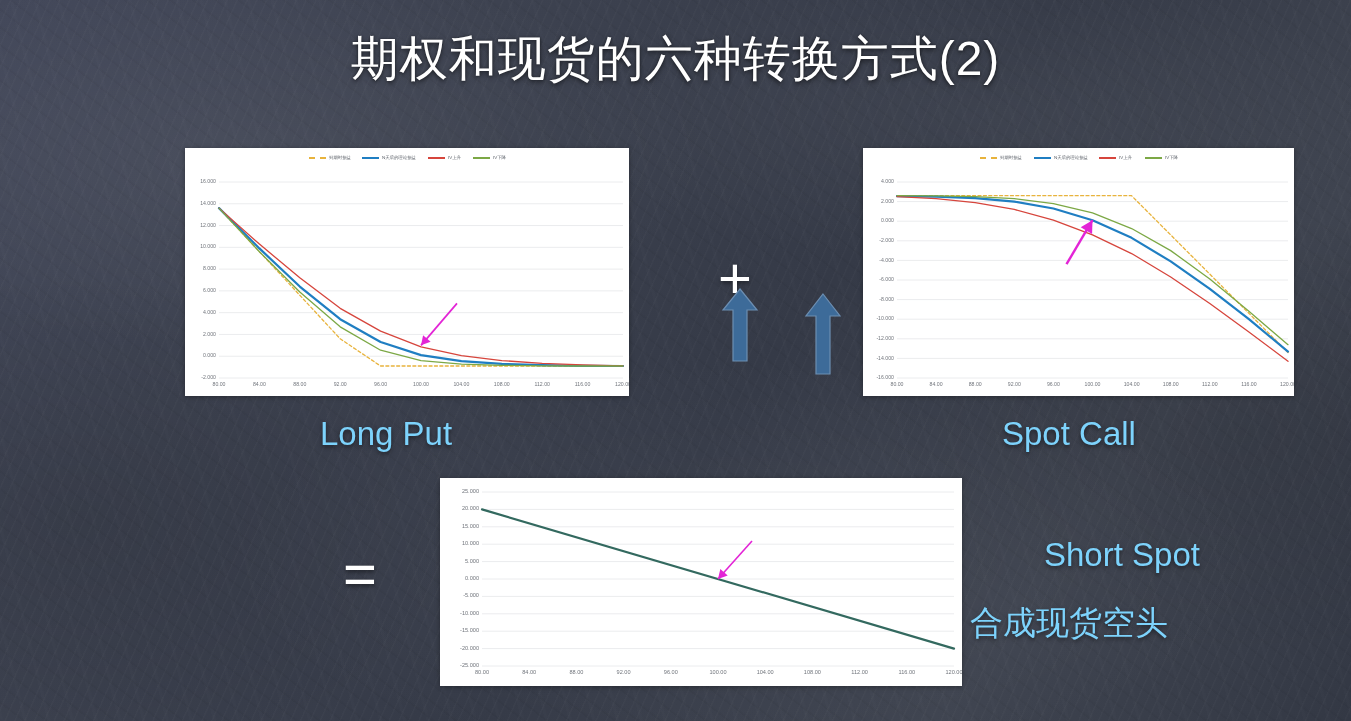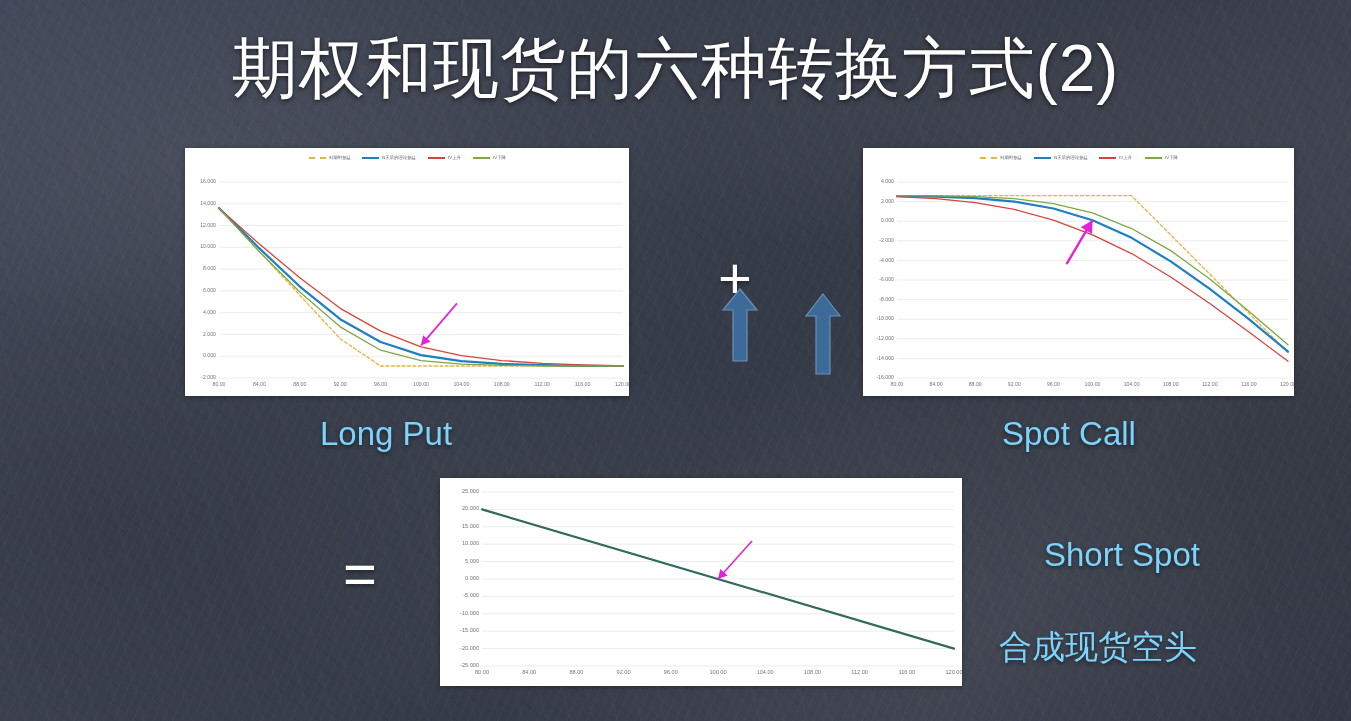--- a/index.html
+++ b/index.html
@@ -37,21 +37,21 @@
     pointer-events: none;
   }
 
   .abs { position: absolute; }
 
   
   #title {
     left: 0; right: 0; top: 34px;
     text-align: center;
     color: #ffffff;
-    font-size: 66px;
+    font-size: 48px;
     line-height: 1.05;
     letter-spacing: 1px;
     text-shadow: 0 2px 5px rgba(0,0,0,0.55), 0 0 2px rgba(0,0,0,0.4);
     white-space: nowrap;
   }
 
   
   .chart-panel {
     background: #ffffff;
     box-shadow: 0 1px 5px rgba(0,0,0,0.35);
@@ -309,13 +309,13 @@
 </svg>
 
 <div class="abs" id="equals-sign" style="left:343px; top:545px;">=</div>
 
 <div class="abs caption caption-en" style="left:320px; top:415px;">Long Put</div>
 
 <div class="abs caption caption-en" style="left:1002px; top:415px;">Spot Call</div>
 
 <div class="abs caption caption-en" style="left:1044px; top:536px;">Short Spot</div>
 
-<div class="abs caption caption-cn" style="left:999px; top:604px;margin-top:24px;">合成现货空头</div>
+<div class="abs caption caption-cn" style="left:970px; top:604px;">合成现货空头</div>
 
 </body></html>

